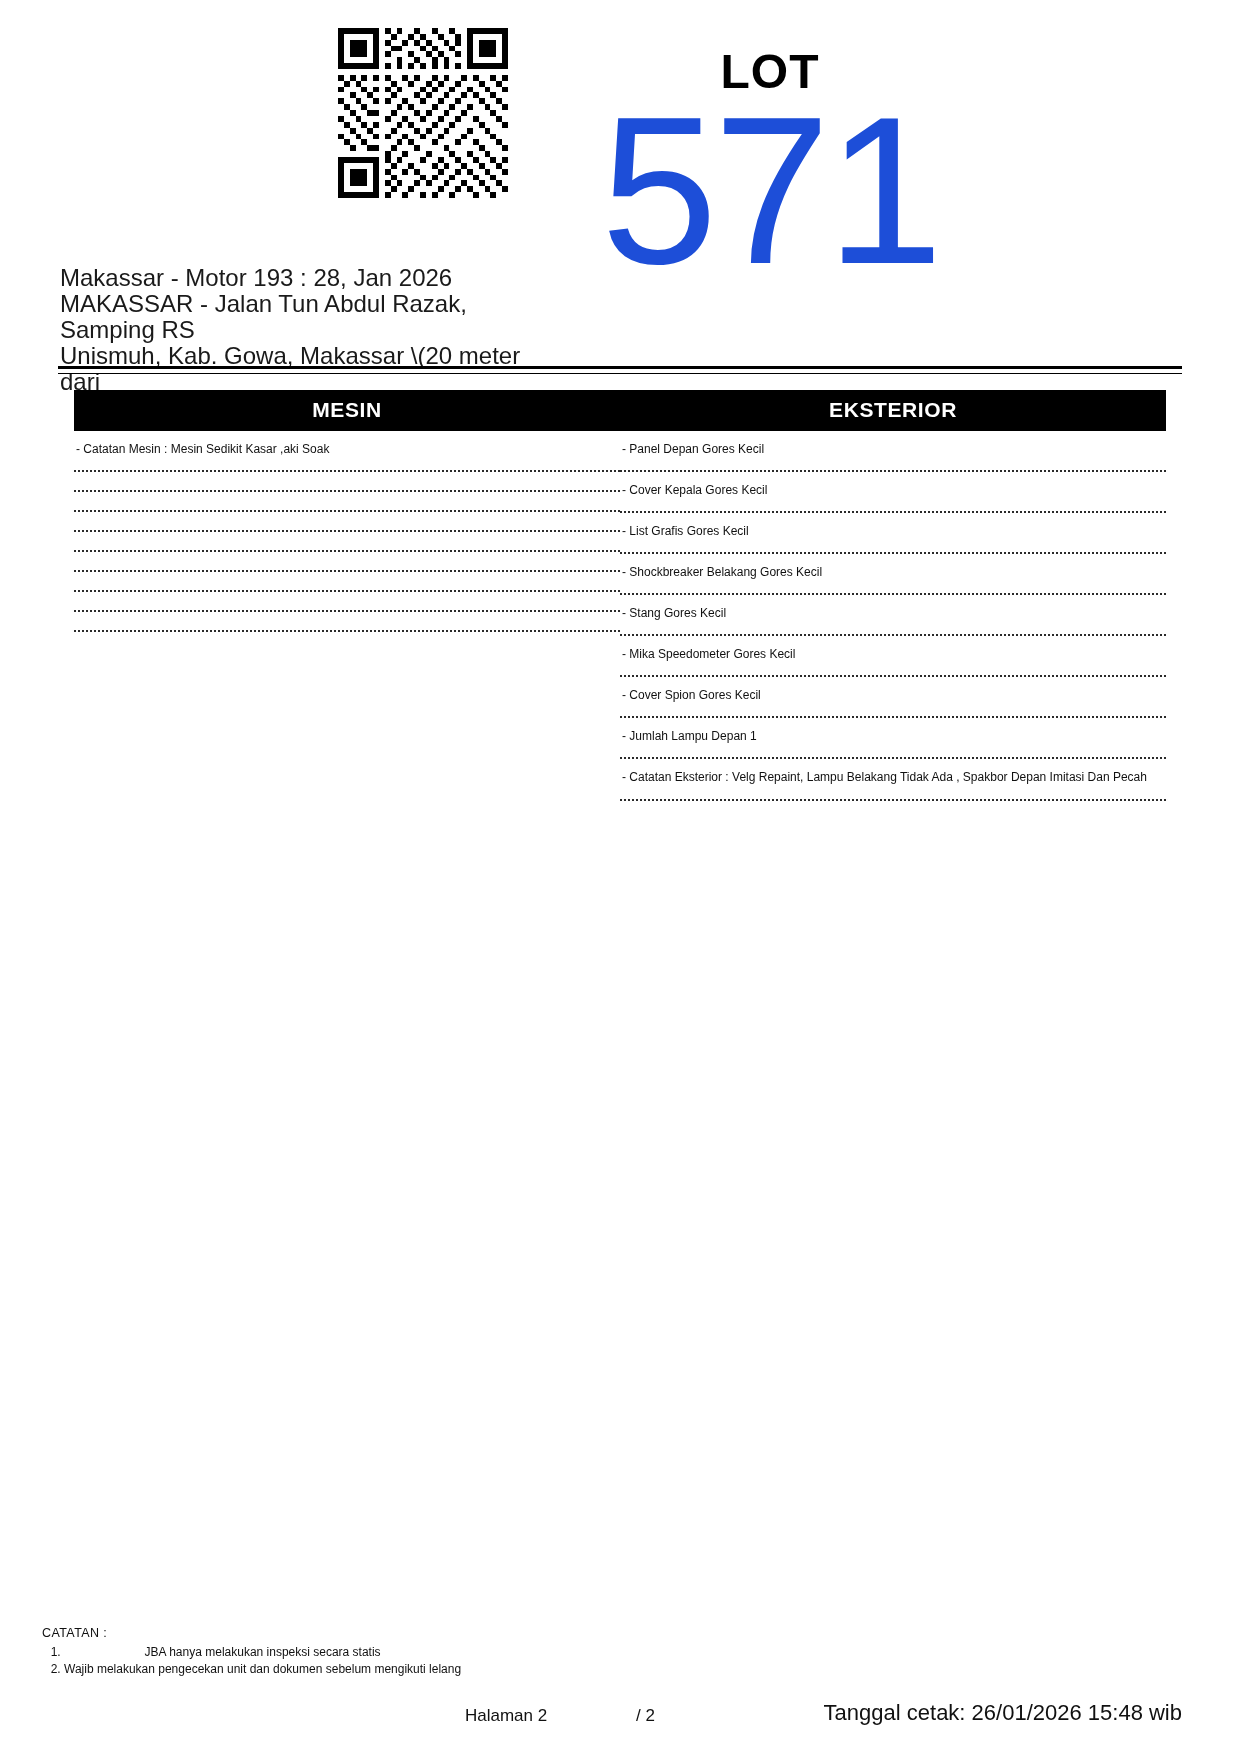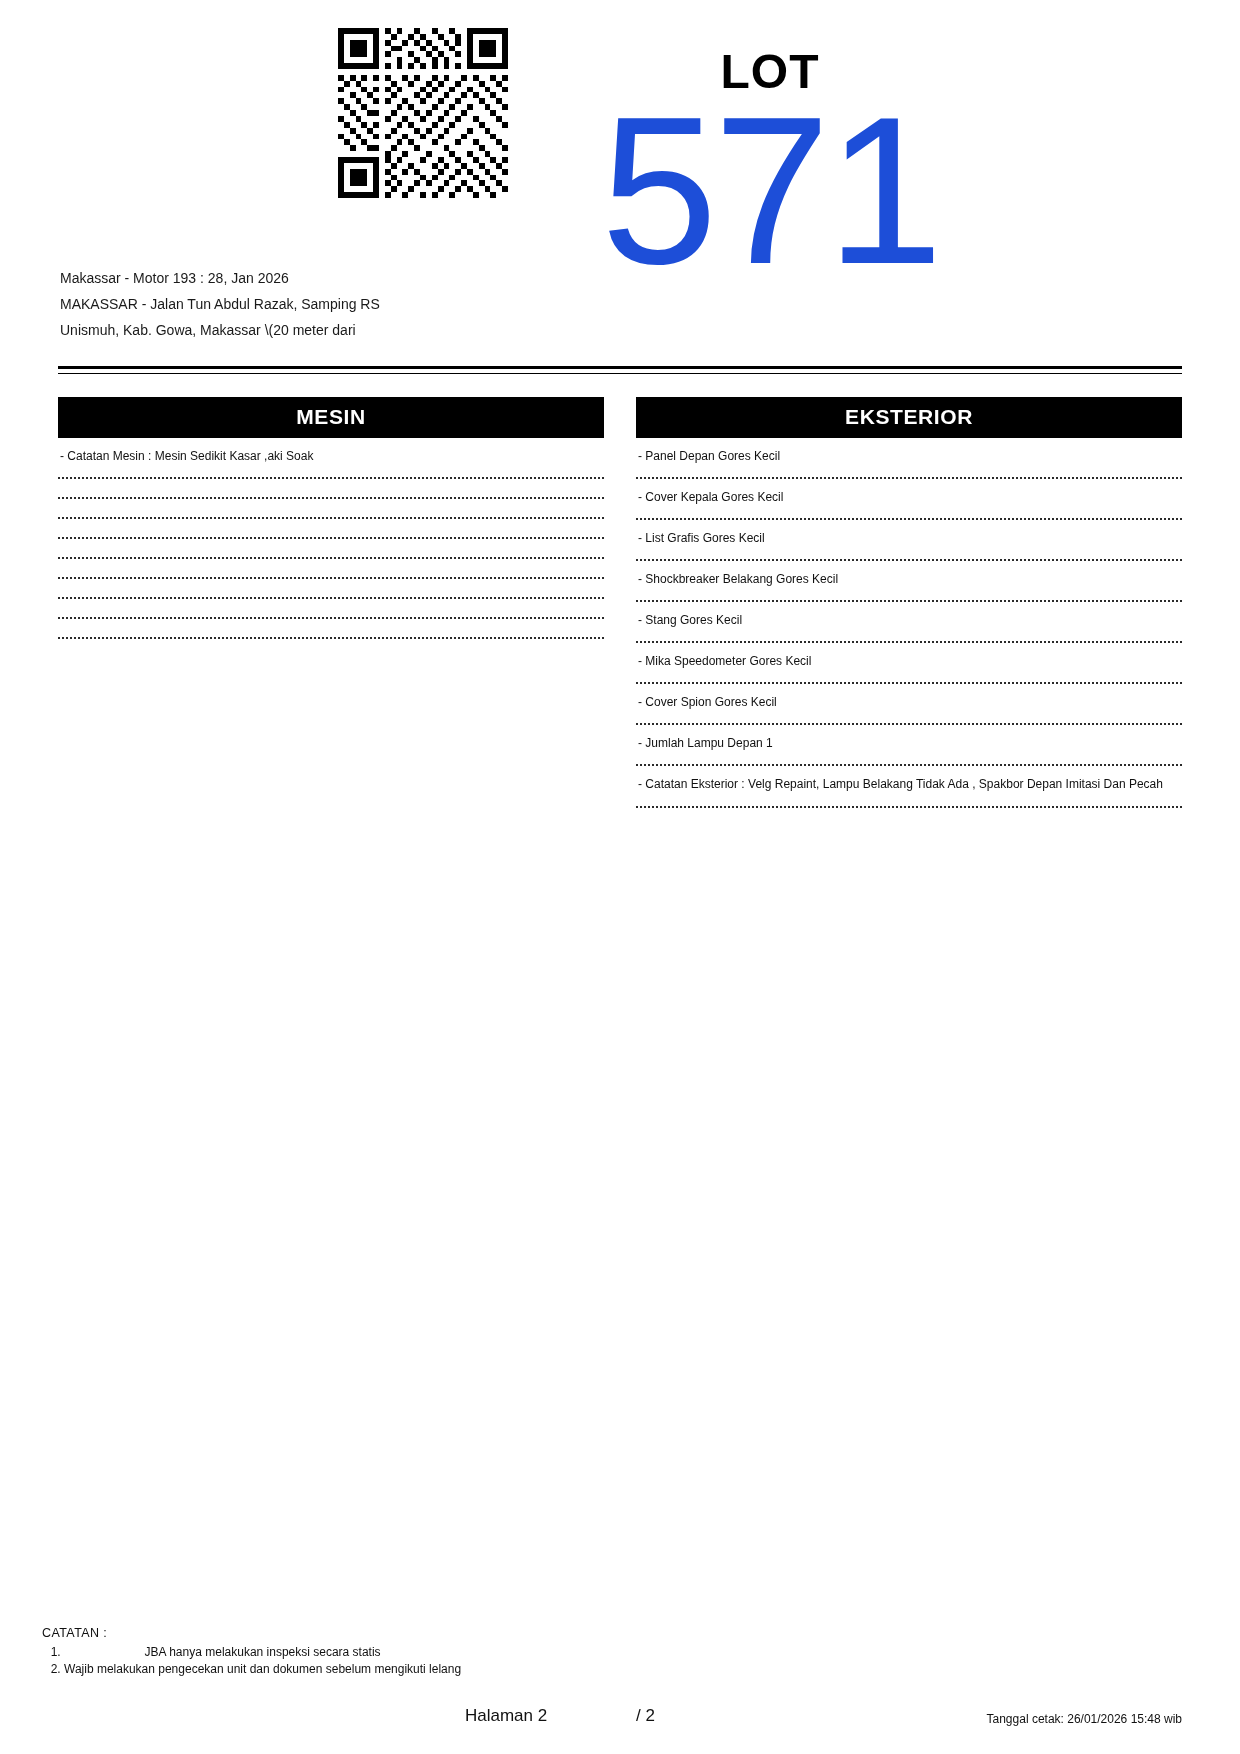--- a/index.html
+++ b/index.html
@@ -62,21 +62,21 @@
     letter-spacing: -4px;
     color: #1d4ed8;
     margin-top: 2px;
   }
 
   .auction-info {
     position: absolute;
     left: 60px;
     top: 265px;
     width: 490px;
-    font-size: 14px;
+    font-size: 24px;
     line-height: 26px;
     color: #1a1a1a;
   }
 
   .rule-thick {
     position: absolute;
     left: 58px;
     top: 366px;
     width: 1124px;
     border-top: 3px solid #000;
@@ -89,22 +89,21 @@
     border-top: 1px solid #000;
   }
 
   
   .columns {
     position: absolute;
     left: 58px;
     top: 390px;
     width: 1124px;
     display: flex;
-    justify-content: space-between;
-    margin-top: 7px;
+    justify-content: center;
   }
   .col {
     width: 546px;
   }
   .col-head {
     background: #000;
     color: #fff;
     text-align: center;
     font-size: 21px;
     font-weight: bold;
@@ -169,21 +168,21 @@
     position: absolute;
     left: 636px;
     bottom: 28px;
     font-size: 17px;
     color: #111;
   }
   .print-date {
     position: absolute;
     right: 58px;
     bottom: 28px;
-    font-size: 12px;
+    font-size: 22px;
     color: #111;
     text-align: right;
   }
 </style>
 </head>
 <body>
 
 <div class="page">
 
   <div class="header">

